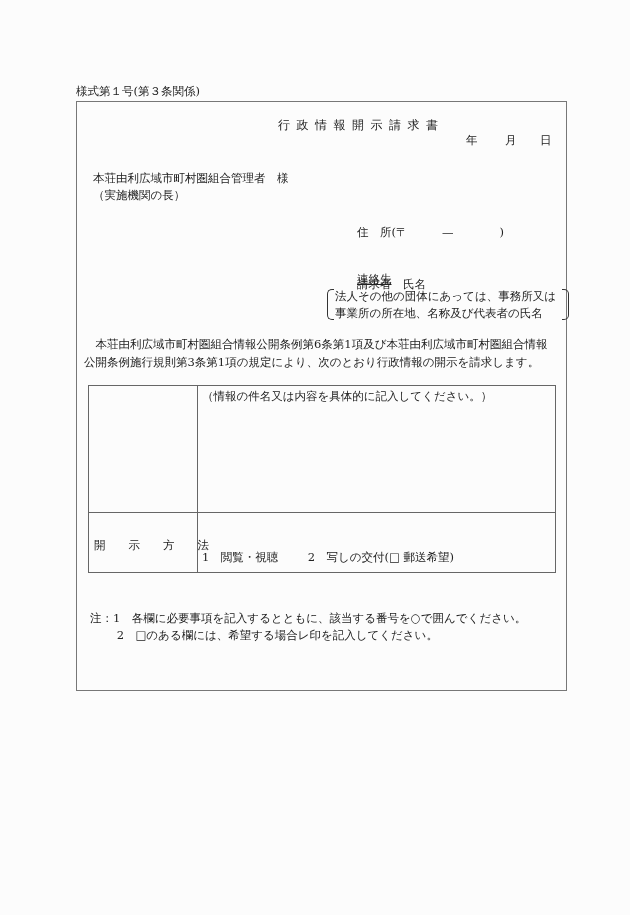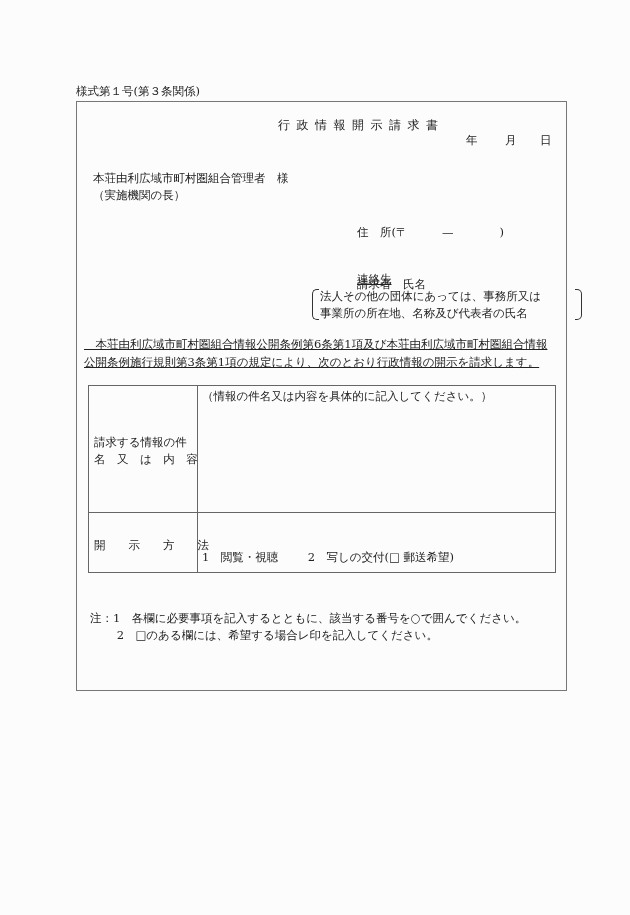--- a/index.html
+++ b/index.html
@@ -18,32 +18,32 @@
       position: absolute; left: 76px; top: 101px;
       width: 491px; height: 590px;
       border: 1px solid #777;
       box-sizing: border-box;
     }
     .title { left: 238px; top: 117px; letter-spacing: 6.5px; font-size: 12px; margin-left: 40px; }
     .date { top: 133px; font-size: 11.5px; }
     .addressee { left: 93px; top: 170px; line-height: 17px; }
     .req { left: 357px; font-size: 11.5px; }
     .corp-note {
-      position: absolute; left: 312px; top: 288px;
-      width: 270px; height: 33px;
+      position: absolute; left: 327px; top: 288px;
+      width: 242px; height: 33px;
       line-height: 16.5px; font-size: 11.5px;
     }
     .corp-note .bl, .corp-note .br {
       position: absolute; top: 1px; width: 6px; height: 29px;
       border: 1px solid #333;
     }
     .corp-note .bl { left: 0; border-right: none; border-radius: 5px 0 0 5px; }
     .corp-note .br { right: 0; border-left: none; border-radius: 0 5px 5px 0; }
     .corp-note .txt { position: absolute; left: 8px; top: 0; }
-    .body-text { left: 84px; top: 335px; line-height: 18px; font-size: 11.5px; text-decoration: underline; }
+    .body-text { left: 84px; top: 335px; line-height: 18px; font-size: 11.5px; }
     .tbl {
       position: absolute; left: 88px; top: 385px;
       width: 468px; height: 188px;
       border: 1px solid #666;
       box-sizing: border-box;
     }
     .tbl .vline { position: absolute; left: 108px; top: 0; bottom: 0; border-left: 1px solid #666; }
     .tbl .hline { position: absolute; left: 0; right: 0; top: 126px; border-top: 1px solid #666; }
     .cell-label1 { left: 5px; top: 48px; line-height: 17px; }
     .cell-hint { left: 113px; top: 3px; }
@@ -84,24 +84,20 @@
 
 <div class="abs body-text">
   <div>　本荘由利広域市町村圏組合情報公開条例第6条第1項及び本荘由利広域市町村圏組合情報</div>
   <div>公開条例施行規則第3条第1項の規定により、次のとおり行政情報の開示を請求します。</div>
 </div>
 
 <div class="tbl">
   <div class="vline"></div>
   <div class="hline"></div>
 
-  <div class="abs cell-label1">
-    <div>請求する情報の件</div>
-    <div>名　又　は　内　容</div>
-  </div>
   <div class="abs cell-hint">（情報の件名又は内容を具体的に記入してください。）</div>
 
   <div class="abs cell-label2">開　　示　　方　　法</div>
   <div class="abs cell-methods">
     <span>1　閲覧・視聴</span>
     <span style="display:inline-block;width:22px;"></span>
     <span>2　写しの交付(□ 郵送希望)</span>
   </div>
 </div>
 

